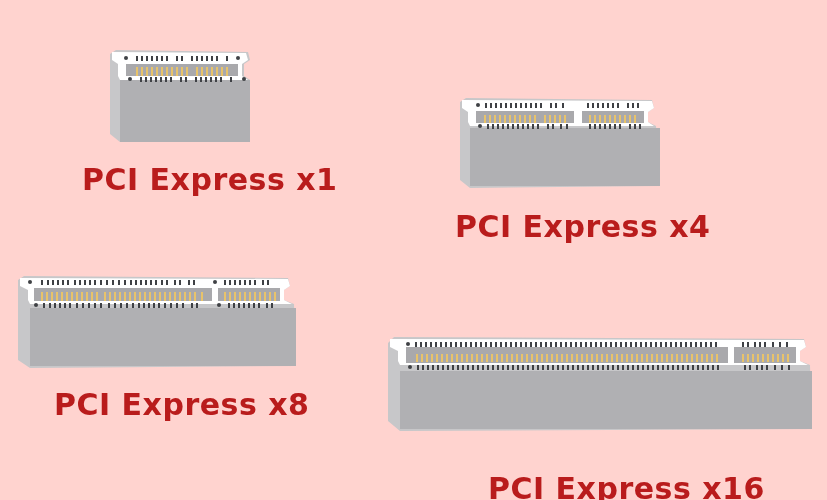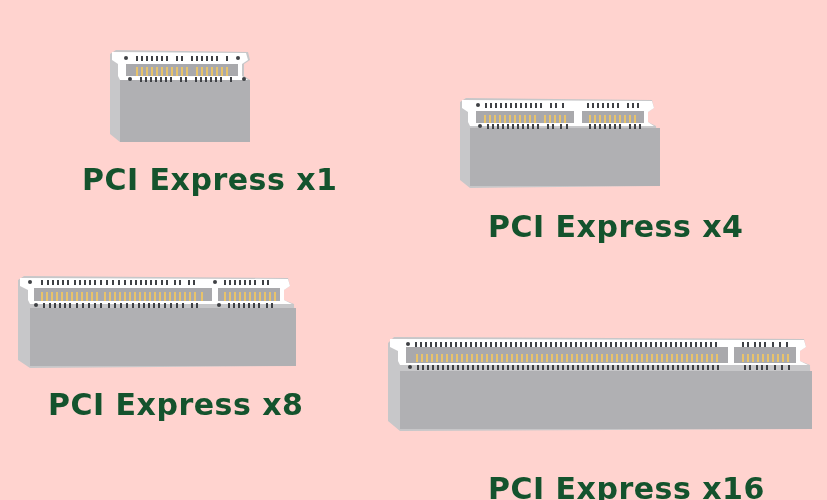--- a/index.html
+++ b/index.html
@@ -9,21 +9,21 @@
       position: relative;
       overflow: hidden;
       font-family: "DejaVu Sans", sans-serif;
     }
     .slot {
       position: absolute;
     }
     .slot svg { display: block; }
     .label {
       position: absolute;
-      color: #14532d;
+      color: #b91c1c;
       font-family: "DejaVu Sans", sans-serif;
       font-weight: bold;
       font-size: 30px;
       letter-spacing: 0.5px;
       white-space: nowrap;
       line-height: 1;
     }
   </style>
 </head>
 <body>
@@ -180,21 +180,21 @@
         <rect x="148" y="26" width="2" height="5"></rect>
         <rect x="153" y="26" width="2" height="5"></rect>
         <rect x="158" y="26" width="2" height="5"></rect>
         <rect x="163" y="26" width="2" height="5"></rect>
         <rect x="173" y="26" width="2" height="5"></rect>
         <rect x="178" y="26" width="2" height="5"></rect>
         <rect x="183" y="26" width="2" height="5"></rect>
     </g>
   </svg>
 </div>
-<div class="label" style="left:455px; top:212px;margin-left:33px;">PCI Express x4</div>
+<div class="label" style="left:455px; top:212px;">PCI Express x4</div>
 
 <div class="slot" style="left:16px; top:276px;">
   <svg width="282" height="92" viewBox="0 0 282 92">
     <polygon points="2,4 8,0 272,2 274,10 268,14 268,24 278,28 280,90 14,92 2,84" fill="#c7c7c9"></polygon>
     <polygon points="4,2 272,3 274,10 268,14 268,24 276,28 14,28 12,24 12,14 4,10" fill="#ffffff"></polygon>
     <rect x="18" y="12" width="178" height="13" fill="#a9a9ac"></rect>
     <rect x="202" y="12" width="62" height="13" fill="#a9a9ac"></rect>
     <rect x="14" y="32" width="266" height="58" fill="#b0b0b3"></rect>
     <g fill="#e8c36a">
       <rect x="25" y="16" width="2" height="9"></rect>
@@ -315,21 +315,21 @@
         <rect x="222" y="27" width="2" height="5"></rect>
         <rect x="227" y="27" width="2" height="5"></rect>
         <rect x="232" y="27" width="2" height="5"></rect>
         <rect x="237" y="27" width="2" height="5"></rect>
         <rect x="242" y="27" width="2" height="5"></rect>
         <rect x="250" y="27" width="2" height="5"></rect>
         <rect x="255" y="27" width="2" height="5"></rect>
     </g>
   </svg>
 </div>
-<div class="label" style="left:48px; top:390px;">PCI Express x8</div>
+<div class="label" style="left:54px; top:390px;">PCI Express x8</div>
 
 <div class="slot" style="left:386px; top:337px;">
   <svg width="428" height="96" viewBox="0 0 428 96">
     <polygon points="2,6 8,0 418,2 420,10 414,14 414,24 424,28 426,92 14,94 2,84" fill="#c7c7c9"></polygon>
     <polygon points="4,2 418,3 420,10 414,14 414,24 422,28 14,28 12,24 12,14 4,10" fill="#ffffff"></polygon>
     <rect x="20" y="10" width="322" height="16" fill="#a9a9ac"></rect>
     <rect x="348" y="10" width="62" height="16" fill="#a9a9ac"></rect>
     <rect x="14" y="34" width="412" height="58" fill="#b0b0b3"></rect>
     <g fill="#e8c36a">
       <rect x="30" y="17" width="2" height="8"></rect>

